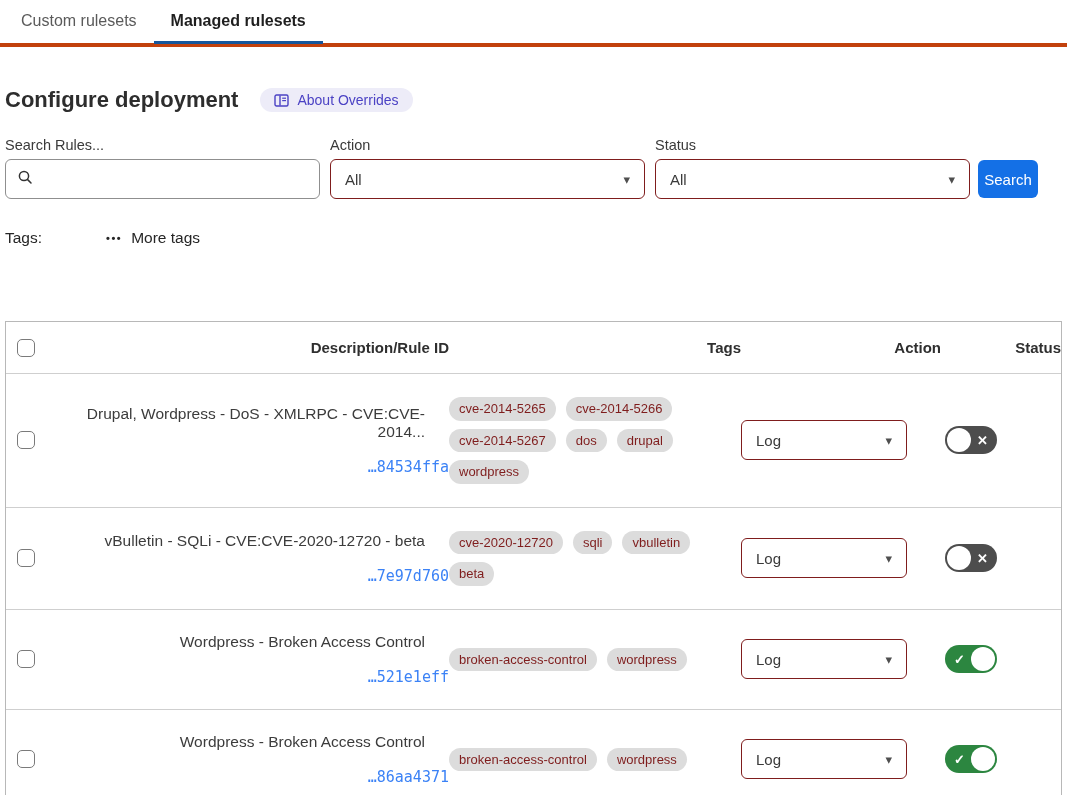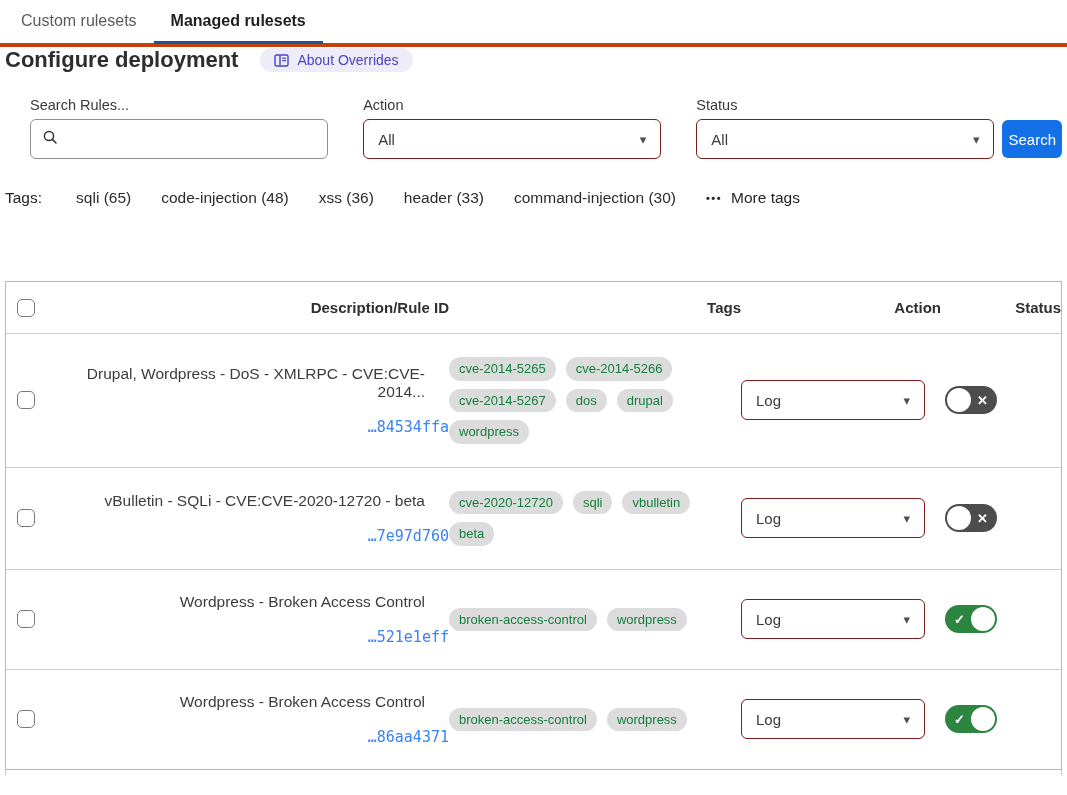--- a/index.html
+++ b/index.html
@@ -16,32 +16,32 @@
     padding: 12px 17px 13px; font-size: 16px; color: #5a5a5a;
     cursor: pointer; position: relative; white-space: nowrap;
   }
   .tab.active { color: #1f1f1f; font-weight: 700; }
   .tab.active::after {
     content: ""; position: absolute; left: 0; right: 0; bottom: -1px;
     height: 3px; background: #16569b;
   }
 
   
-  .heading-row { display: flex; align-items: center; gap: 22px; padding: 0 5px; }
+  .heading-row { display: flex; align-items: center; gap: 22px; padding: 0 5px; margin-top: 40px; }
   .page-title { margin: 0; font-size: 22px; font-weight: 700; color: #2d2d2d; }
   .about-badge {
     display: inline-flex; align-items: center; gap: 8px;
     background: #edecf8; color: #4b42c4; border-radius: 13px;
     padding: 4px 14px; font-size: 14px; cursor: pointer; text-decoration: none;
   }
   .about-badge svg { display: block; }
 
   
   .filters { display: flex; align-items: flex-end; padding: 0 5px; margin-top: 24px; }
-  .filter { display: flex; flex-direction: column; gap: 6px; margin-left: 25px; }
+  .filter { display: flex; flex-direction: column; gap: 6px; }
   .filter label { font-size: 14.5px; color: #3a3a3a; }
   .f-search { width: 315px; margin-right: 10px; }
   .f-action { width: 315px; margin-right: 10px; }
   .f-status { width: 315px; margin-right: 8px; }
   .search-box {
     height: 40px; border: 1px solid #8f8f8f; border-radius: 6px;
     display: flex; align-items: center; gap: 9px; padding: 0 11px; background: #fff;
   }
   .search-box input {
     border: none; outline: none; flex: 1; font-size: 15px;
@@ -77,24 +77,24 @@
   .col-status{ flex: 1; }
   .checkbox {
     width: 18px; height: 18px; border: 1.4px solid #7a7a7a; border-radius: 5px;
     background: #fff; cursor: pointer;
   }
   .trow { display: flex; align-items: center; border-top: 1px solid #cfcfcf; padding: 23px 0; }
   .desc { display: block; font-size: 15.5px; color: #3c3c3c; cursor: pointer; text-decoration: none; padding-right: 24px; }
   .rule-id { font-family: "DejaVu Sans Mono", monospace; font-size: 15px; color: #3b82f6; margin-top: 17px; }
   .trow .col-tags { display: flex; flex-wrap: wrap; gap: 8px 10px; padding-right: 24px; align-content: center; }
   .pill {
-    background: #dcdcdc; color: #15803d; border-radius: 12px;
+    background: #dcdcdc; color: #7f1d1d; border-radius: 12px;
     padding: 4px 10px; font-size: 13px; white-space: nowrap; line-height: 1.2;
   }
-  .action-select { width: 184px; }
+  .action-select { width: 166px; }
 
   .toggle { position: relative; width: 52px; height: 28px; border-radius: 15px; background: #4d4d4d; cursor: pointer; margin-left: 4px; }
   .knob { position: absolute; top: 2px; left: 2px; width: 24px; height: 24px; border-radius: 50%; background: #fff; }
   .t-icon { position: absolute; top: 50%; transform: translateY(-50%); right: 9px; color: #fff; font-size: 13px; font-weight: 700; line-height: 1; }
   .toggle.on { background: #2c8640; }
   .toggle.on .knob { left: auto; right: 2px; }
   .toggle.on .t-icon { left: 9px; right: auto; }
 
   .table-continuation { height: 5px; margin: 0 5px; border-left: 1px solid #c9c9c9; border-right: 1px solid #c9c9c9; }
 </style>
@@ -146,27 +146,20 @@
     <div class="select">
       <span>All</span>
       <span class="caret">▾</span>
     </div>
   </div>
   <button class="search-btn">Search</button>
 </div>
 
 <div class="tags-bar">
   <span class="tags-bar-label">Tags:</span>
-  <div class="tags-list">
-      <a class="tag-link">sqli (65)</a>
-      <a class="tag-link">code-injection (48)</a>
-      <a class="tag-link">xss (36)</a>
-      <a class="tag-link">header (33)</a>
-      <a class="tag-link">command-injection (30)</a>
-    </div>
   <a class="more-tags">
     <span class="dots">•••</span>
     <span>More tags</span>
   </a>
 </div>
 
 <div class="rules-table">
   <div class="thead">
     <div class="col-check">
         <div class="checkbox"></div>

